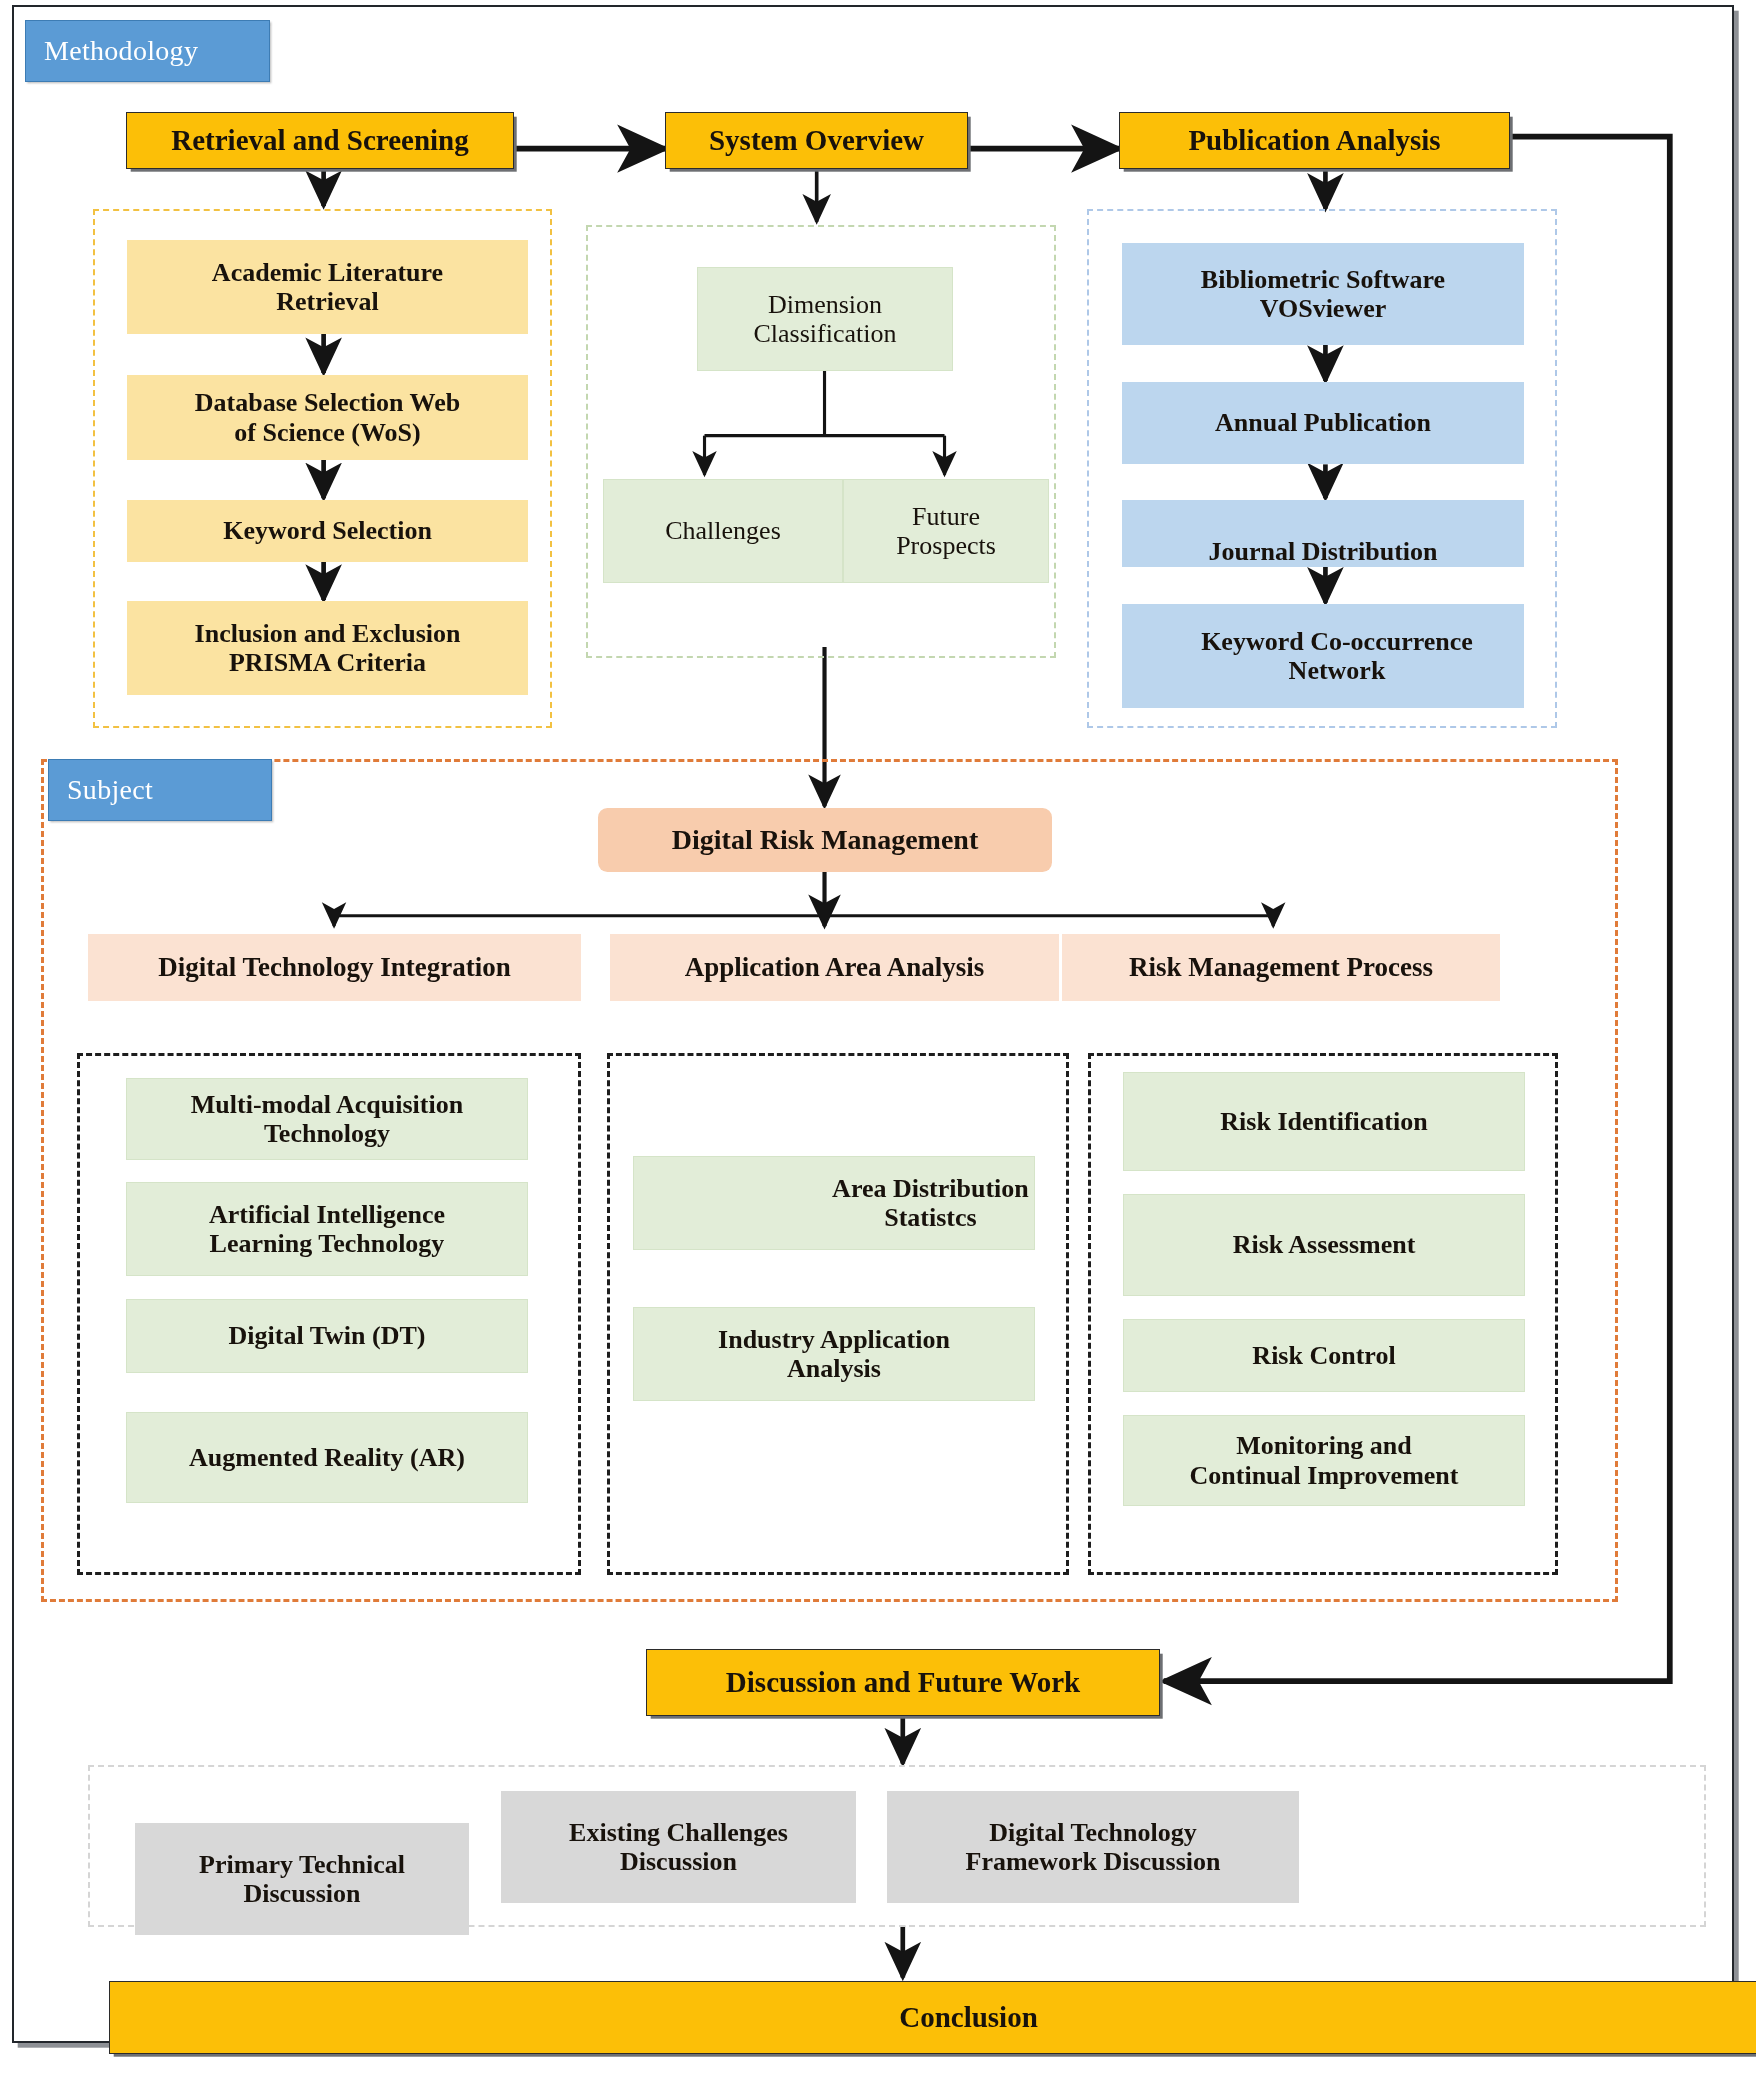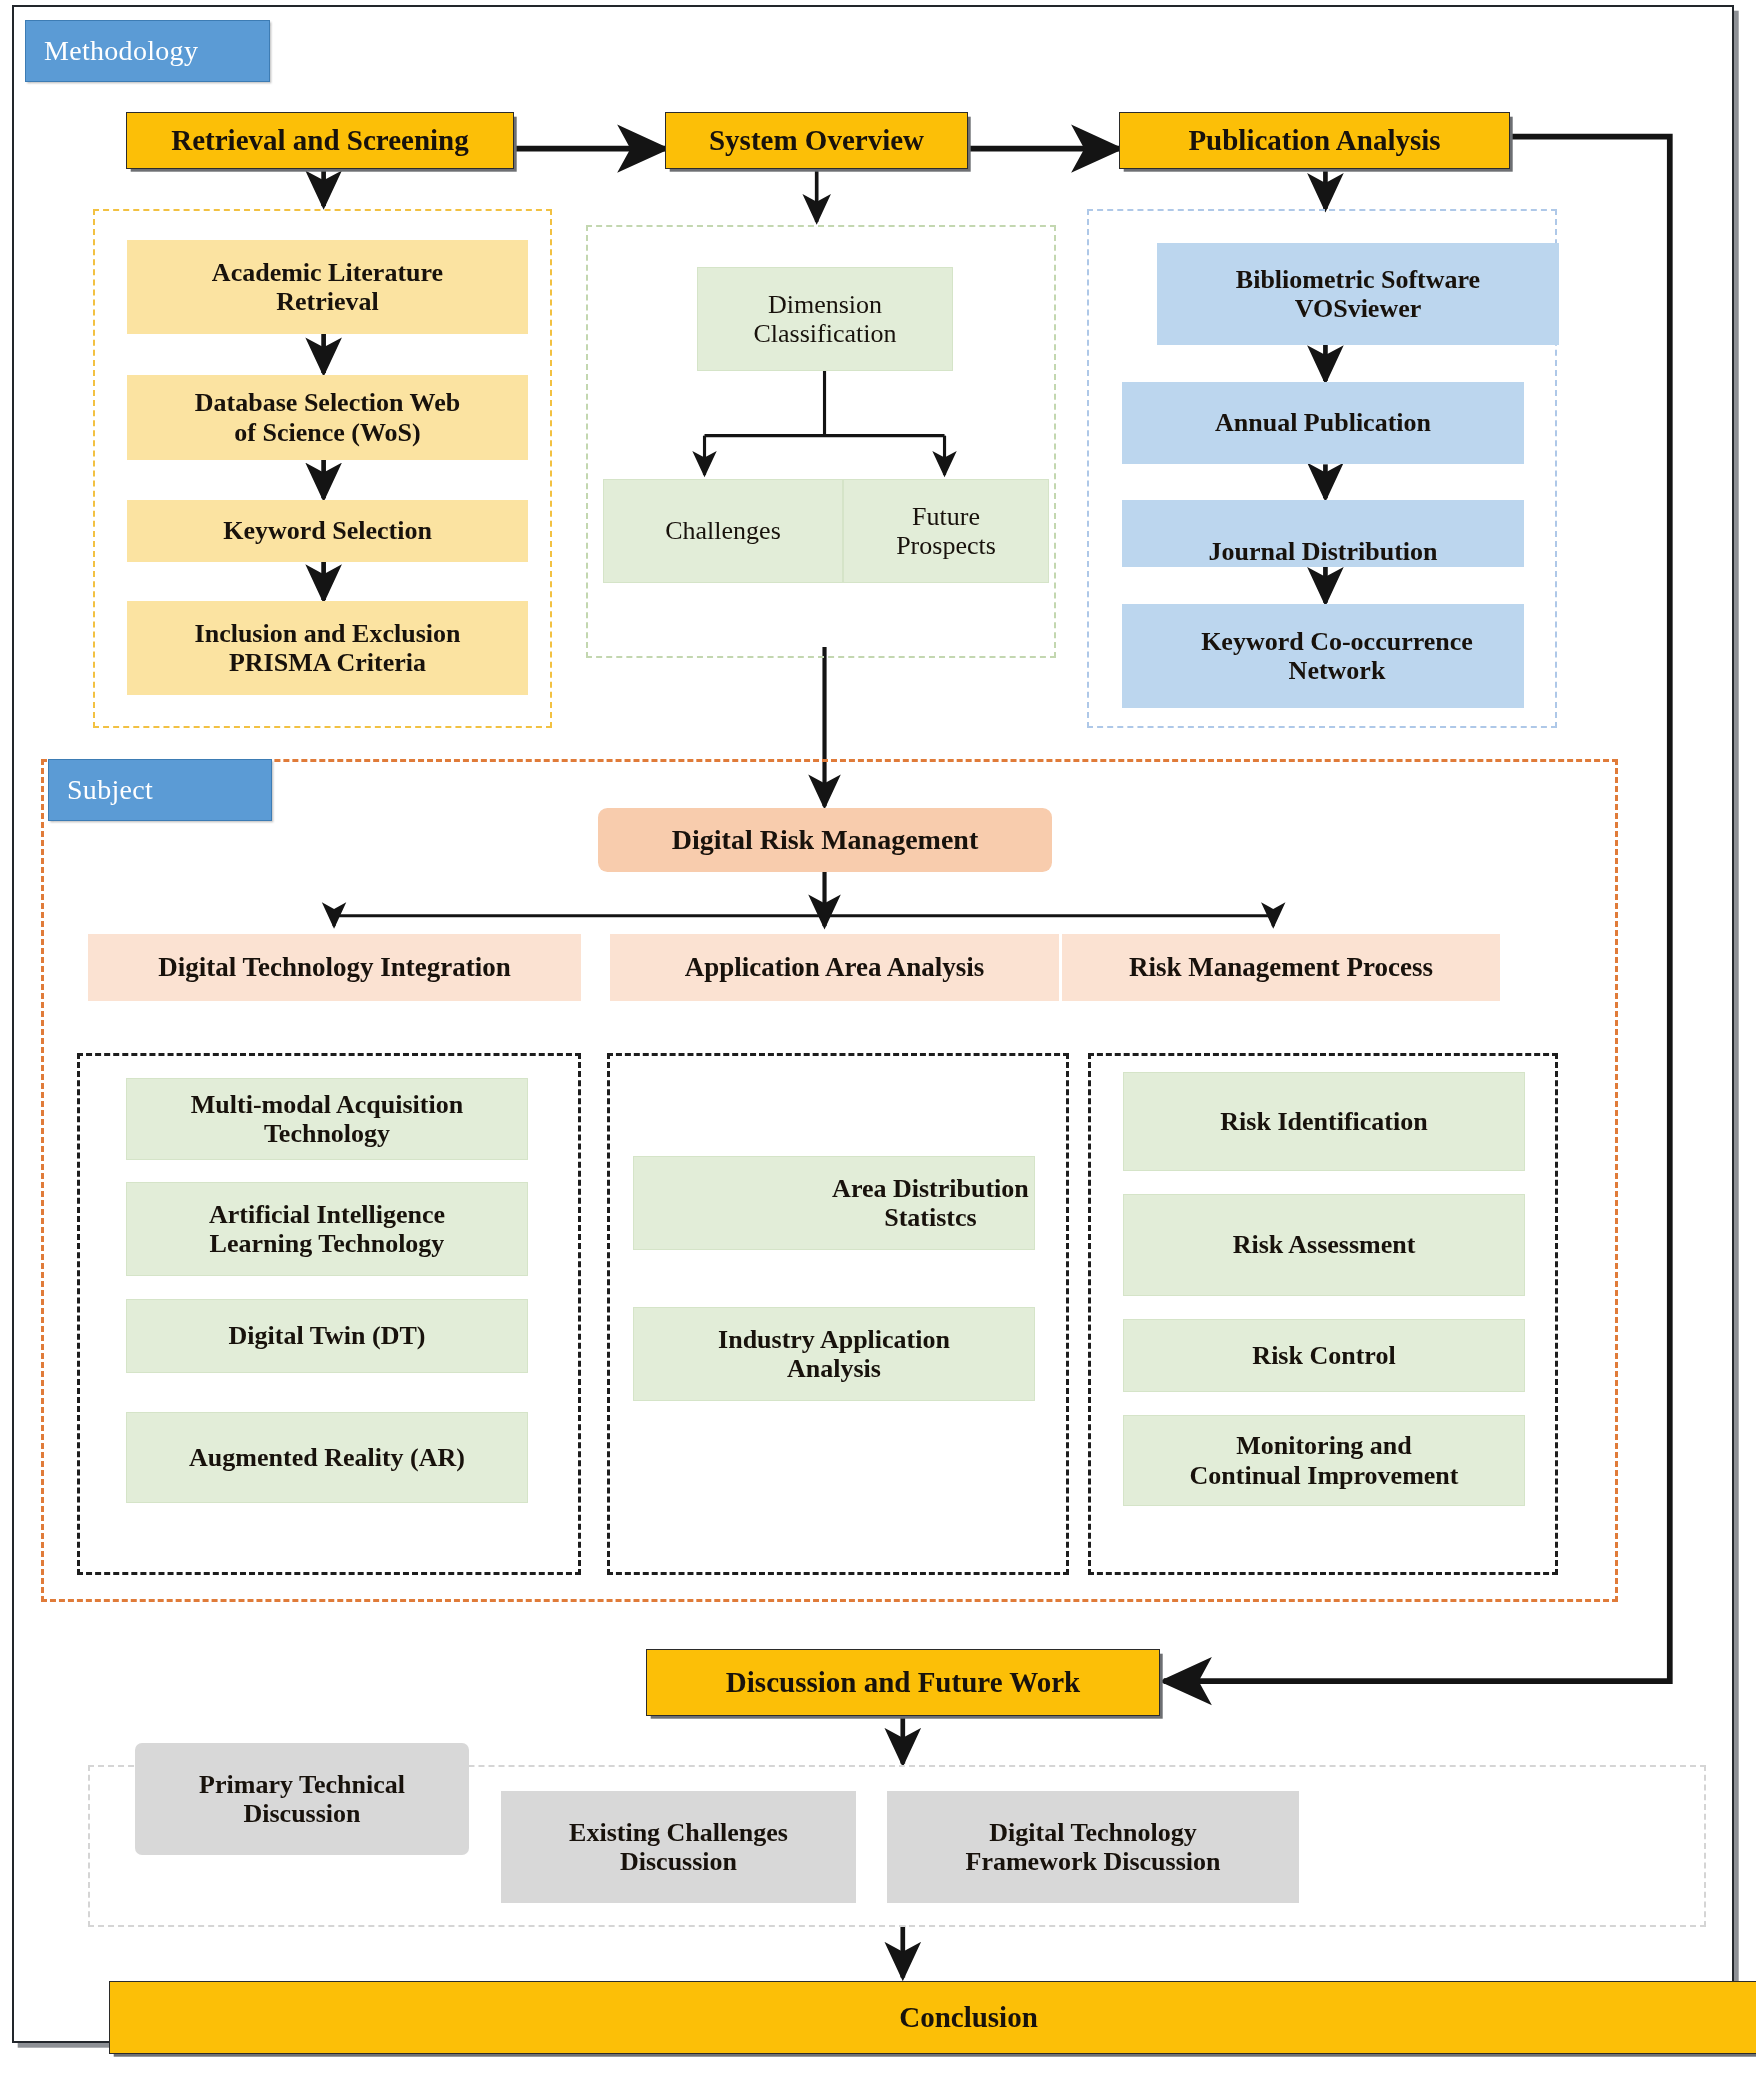--- a/index.html
+++ b/index.html
@@ -219,21 +219,21 @@
 Classification</span>
   </div>
   <div class="node green" style="left:603px;top:479px;width:240px;height:104px;align-items:center;">
     <span>Challenges</span>
   </div>
   <div class="node green" style="left:843px;top:479px;width:206px;height:104px;">
     <span>Future
 Prospects</span>
   </div>
 
-  <div class="node blue" style="left:1122px;top:243px;width:402px;height:102px;margin-left:35px;">
+  <div class="node blue" style="left:1122px;top:243px;width:402px;height:102px;">
     <span>Bibliometric Software
 VOSviewer</span>
   </div>
   <div class="node blue" style="left:1122px;top:382px;width:402px;height:82px;">
     <span>Annual Publication</span>
   </div>
   <div class="node blue" style="left:1122px;top:500px;width:402px;height:67px;align-items:flex-end;">
     <span>Journal Distribution</span>
   </div>
   <div class="node blue" style="left:1122px;top:604px;width:402px;height:104px;padding-left:28px;">
@@ -290,21 +290,21 @@
   </div>
   <div class="node green bold" style="left:1123px;top:1415px;width:402px;height:91px;">
     <span>Monitoring and
 Continual Improvement</span>
   </div>
 
   <div class="node gold" style="left:646px;top:1649px;width:514px;height:67px;">
     <span>Discussion and Future Work</span>
   </div>
 
-  <div class="node grey" style="left:135px;top:1743px;width:334px;height:112px;border-radius:7px;">
+  <div class="node grey" style="left:135px;top:1823px;width:334px;height:112px;">
     <span>Primary Technical
 Discussion</span>
   </div>
   <div class="node grey" style="left:501px;top:1791px;width:355px;height:112px;">
     <span>Existing Challenges
 Discussion</span>
   </div>
   <div class="node grey" style="left:887px;top:1791px;width:412px;height:112px;">
     <span>Digital Technology
 Framework Discussion</span>

